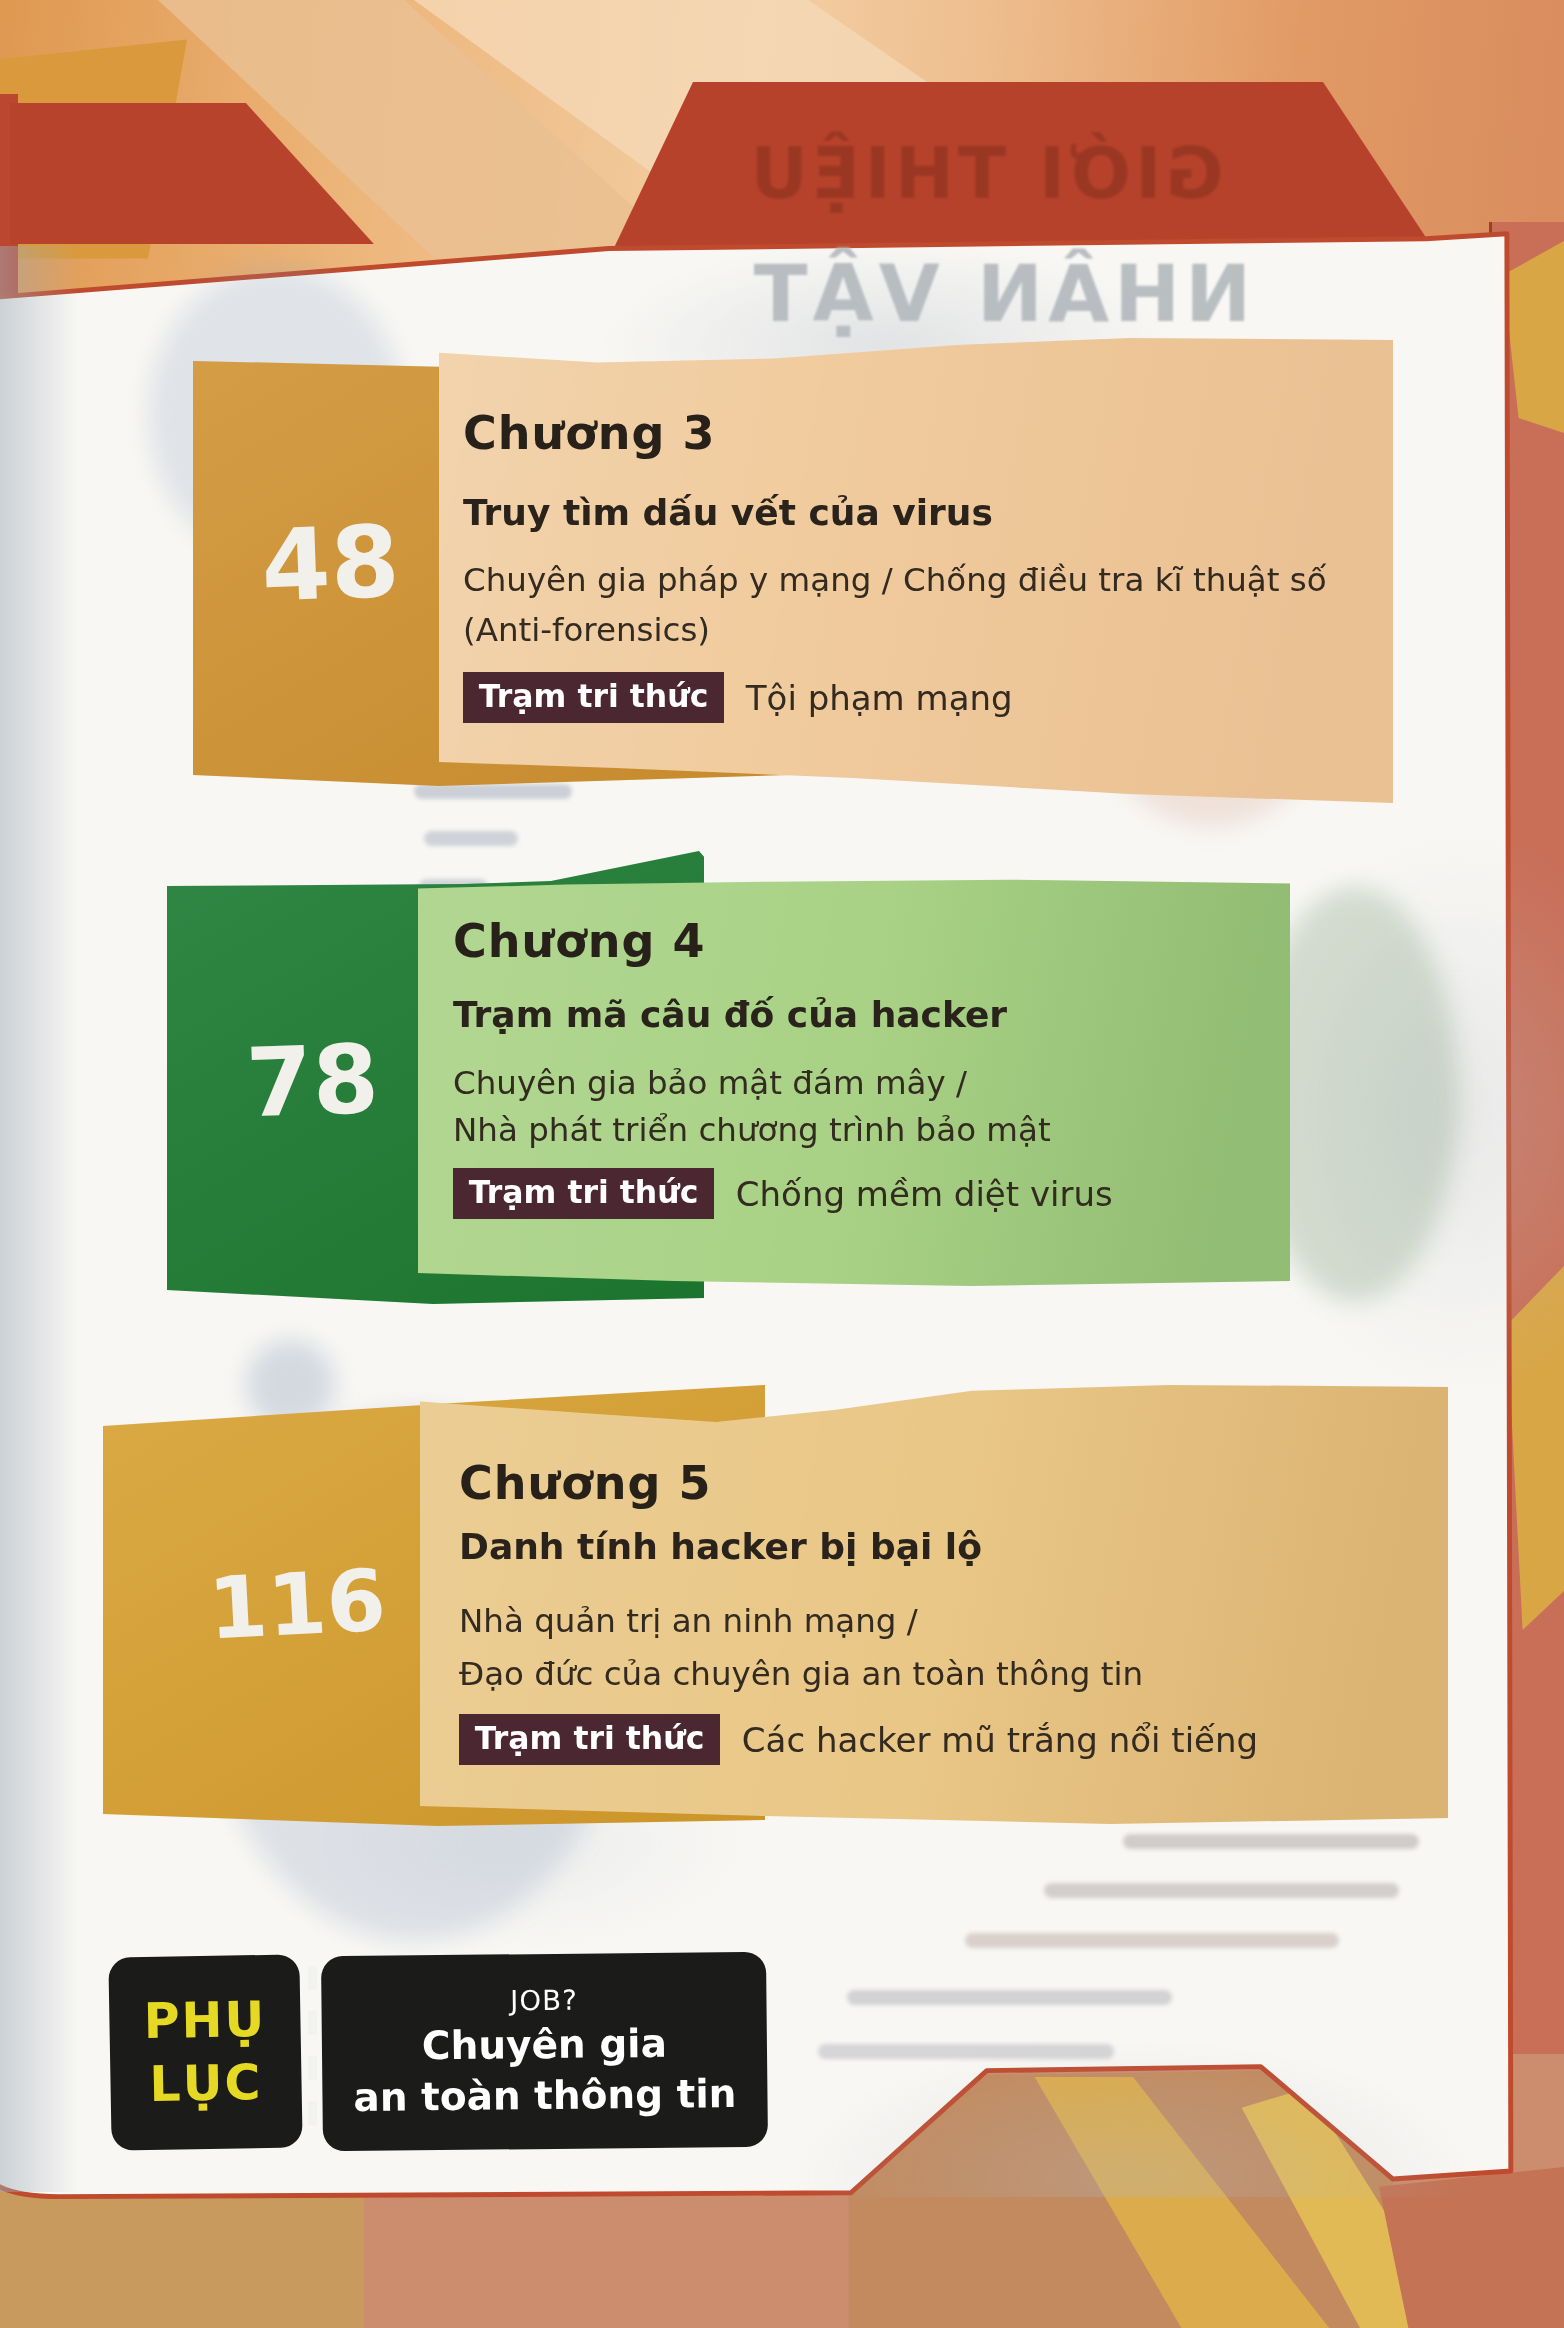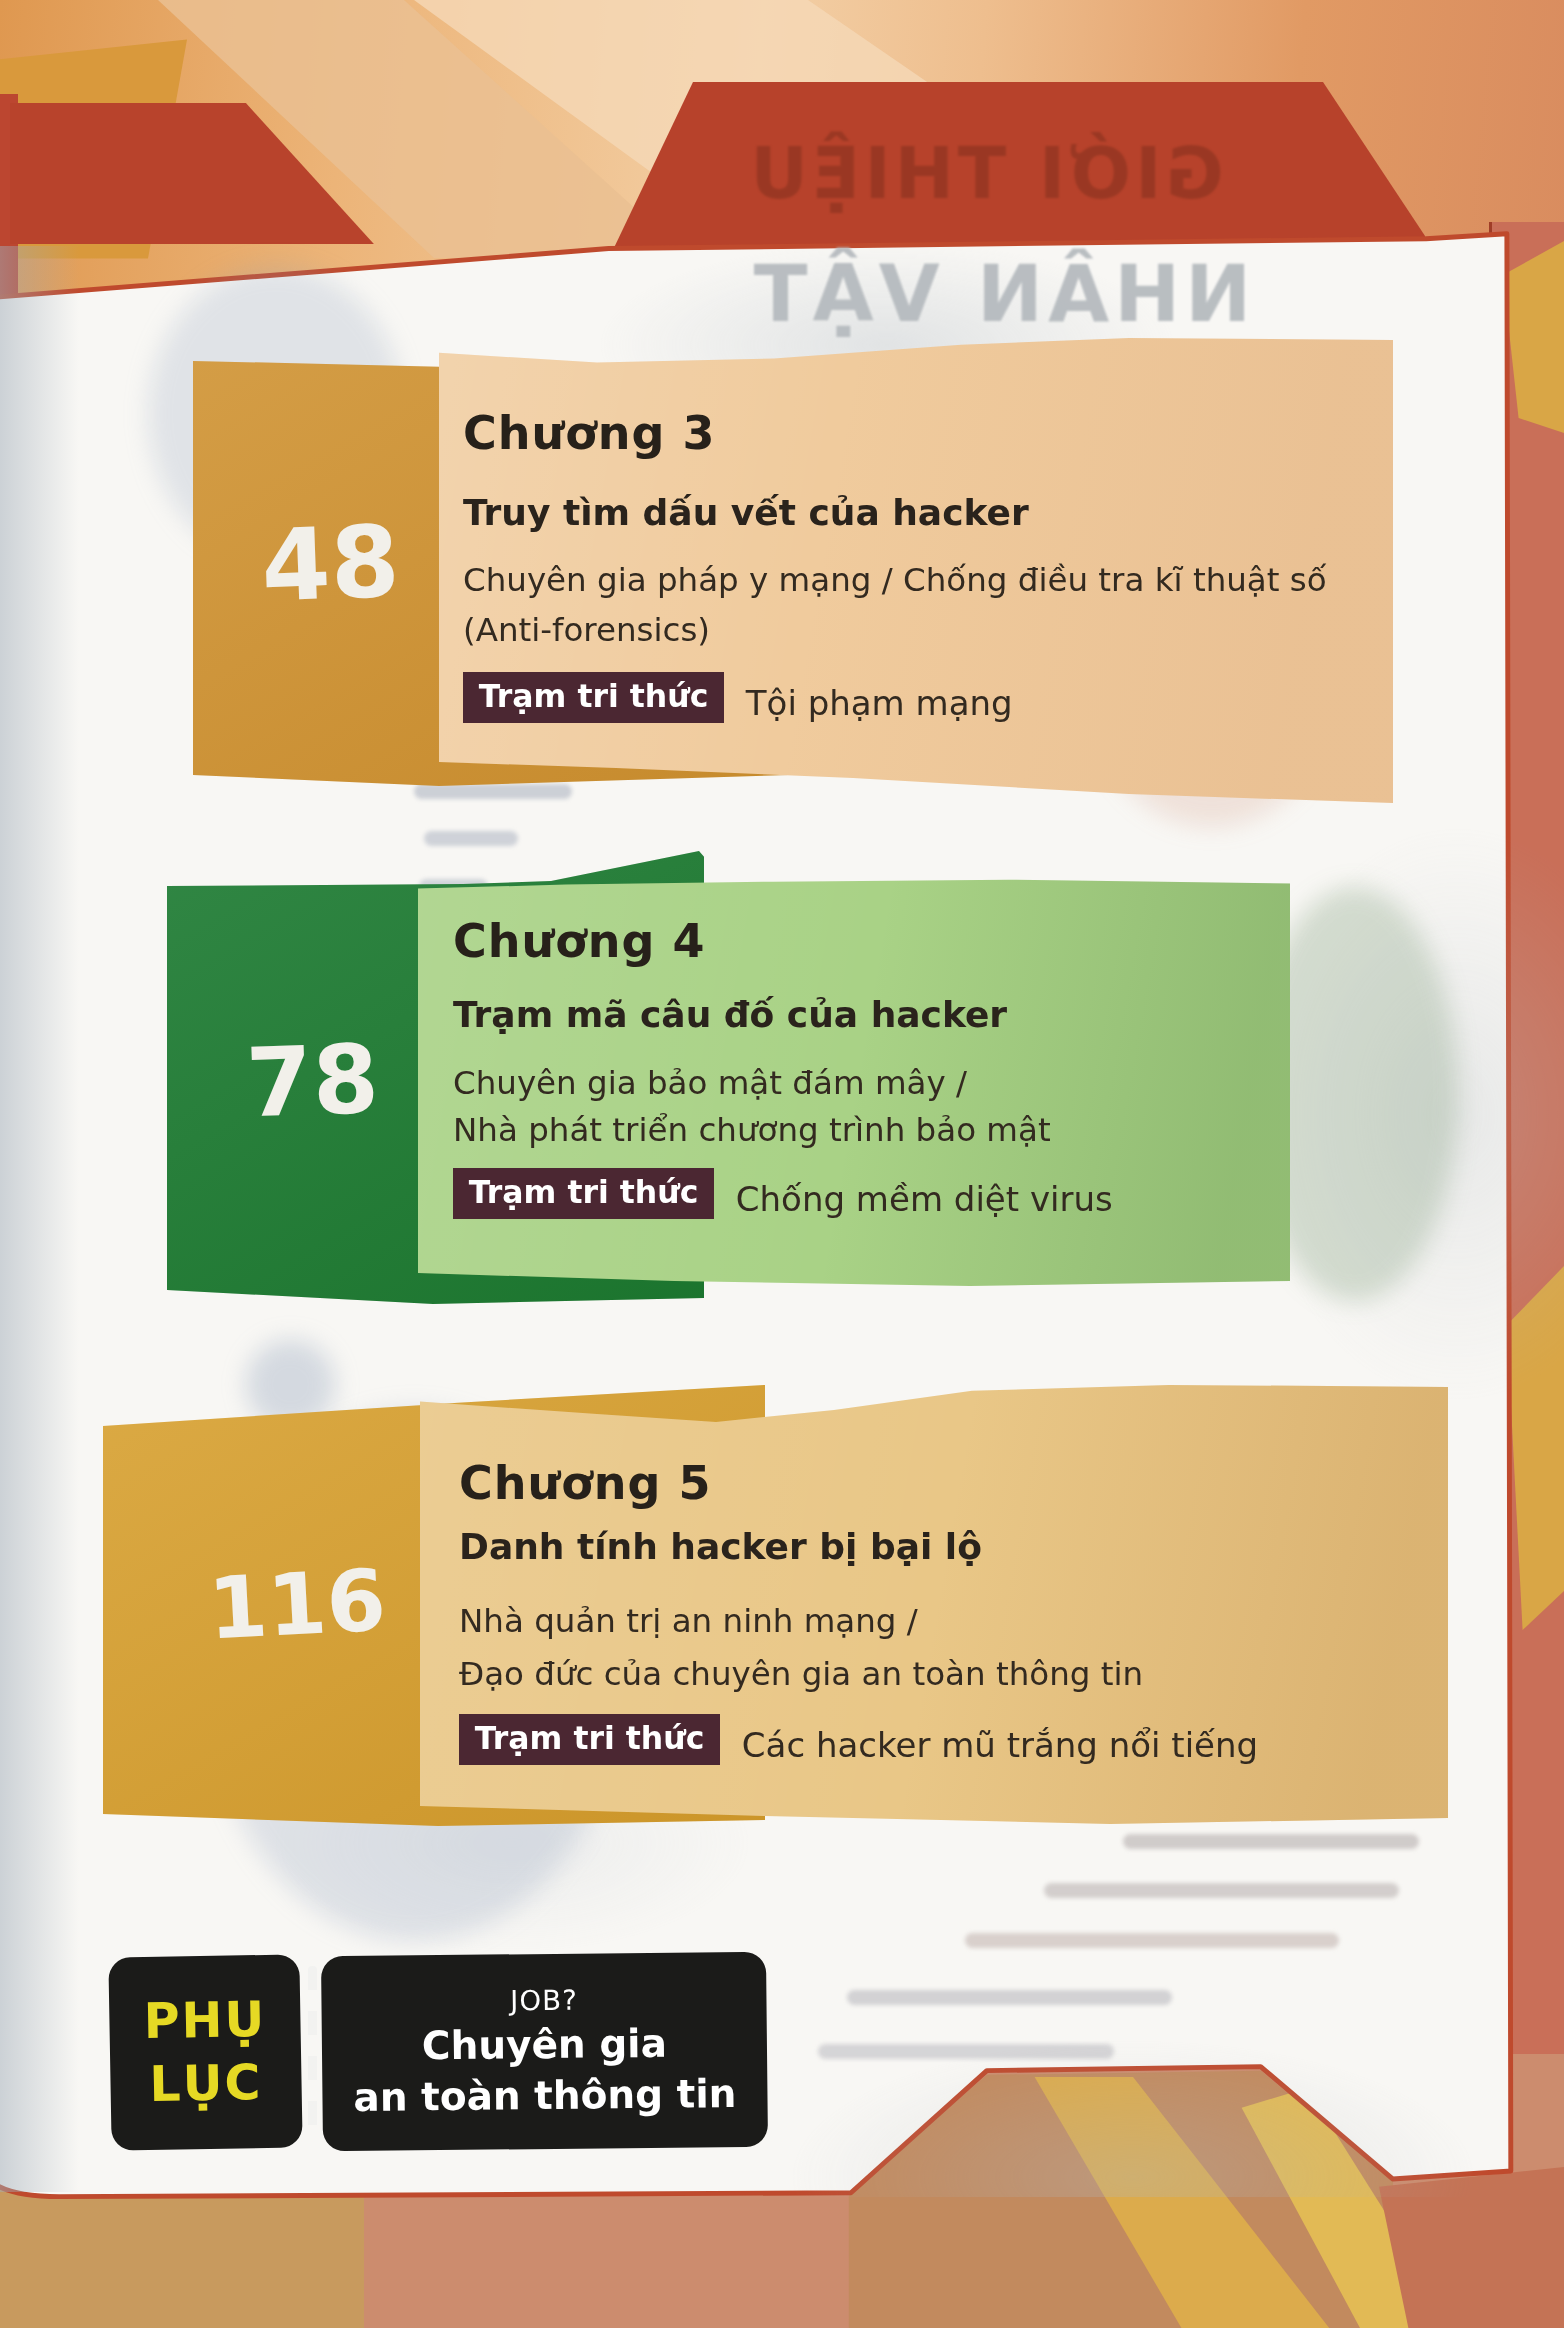--- a/index.html
+++ b/index.html
@@ -94,21 +94,21 @@
   .t3pos{left:463px;top:495px;}
   .t4pos{left:453px;top:997px;}
   .t5pos{left:459px;top:1529px;}
   .desc{position:absolute;z-index:4;margin:0;font-size:32.5px;font-weight:400;color:#332a20;line-height:1.2;}
   .d3a{left:463px;top:561px;}
   .d3b{left:463px;top:611px;}
   .d4a{left:453px;top:1064px;}
   .d4b{left:453px;top:1111px;}
   .d5a{left:459px;top:1602px;text-align:center;}
   .d5b{left:459px;top:1655px;}
-  .badge-row{position:absolute;z-index:4;display:flex;align-items:flex-end;gap:21.7px;}
+  .badge-row{position:absolute;z-index:4;display:flex;align-items:center;gap:21.7px;}
   .r3{left:463px;top:672px;}
   .r4{left:453px;top:1168px;}
   .r5{left:459px;top:1714px;}
   .badge{display:inline-block;padding:8.9px 15.8px 10.8px;font-size:31.5px;font-weight:700;color:#fff;line-height:1;}
   .topic{font-size:34px;color:#332a20;}
 
   
   .appendix-el{position:absolute;z-index:4;}
   .app-left{left:110px;top:1956px;width:191px;height:193px;border-radius:21.7px;
     display:flex;flex-direction:column;align-items:center;justify-content:center;
@@ -180,21 +180,21 @@
     <div class="bar" style="left:965px;top:1933px;width:374px;background:rgba(170,150,145,.4);"></div>
     <div class="bar" style="left:847px;top:1990px;width:325px;background:rgba(150,150,160,.38);"></div>
     <div class="bar" style="left:818px;top:2044px;width:296px;background:rgba(150,150,160,.35);"></div>
   </div>
 
   <section>
     <div class="block b3" style="background-color: rgb(207, 146, 49);"></div>
     <div class="panel p3" style="background-color: rgb(240, 203, 157);"></div>
     <div class="pagenum n3" style="color: rgb(242, 240, 234);">48</div>
     <h2 class="heading h3pos">Chương 3</h2>
-    <h3 class="title t3pos">Truy tìm dấu vết của hacker</h3>
+    <h3 class="title t3pos">Truy tìm dấu vết của virus</h3>
     <p class="desc d3a">Chuyên gia pháp y mạng / Chống điều tra kĩ thuật số</p>
     <p class="desc d3b">(Anti-forensics)</p>
     <div class="badge-row r3">
       <span class="badge" style="background-color: rgb(75, 39, 50);">Trạm tri thức</span>
       <span class="topic">Tội phạm mạng</span>
     </div>
   </section>
 
   <section>
     <div class="block b4" style="background-color: rgb(31, 124, 52);"></div>

